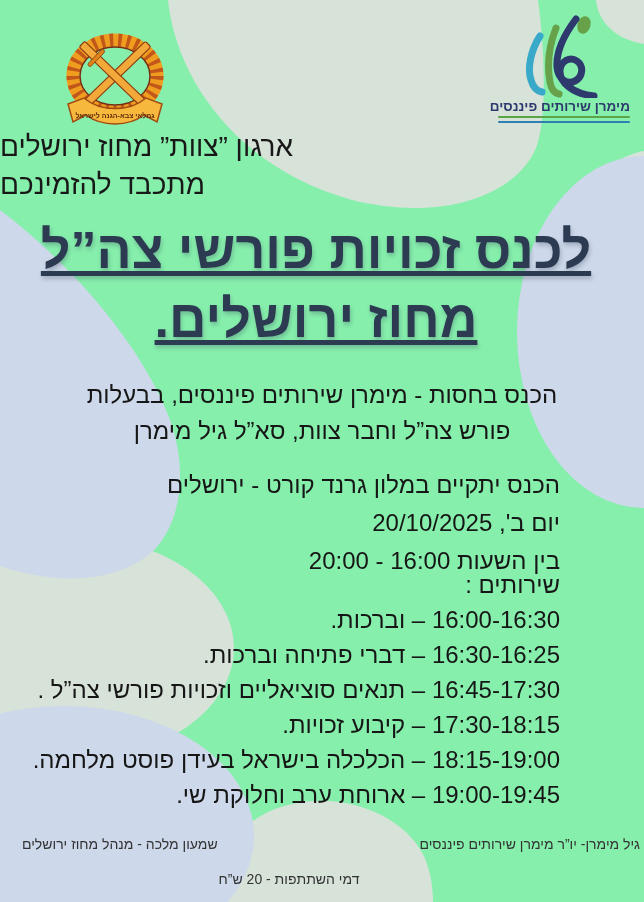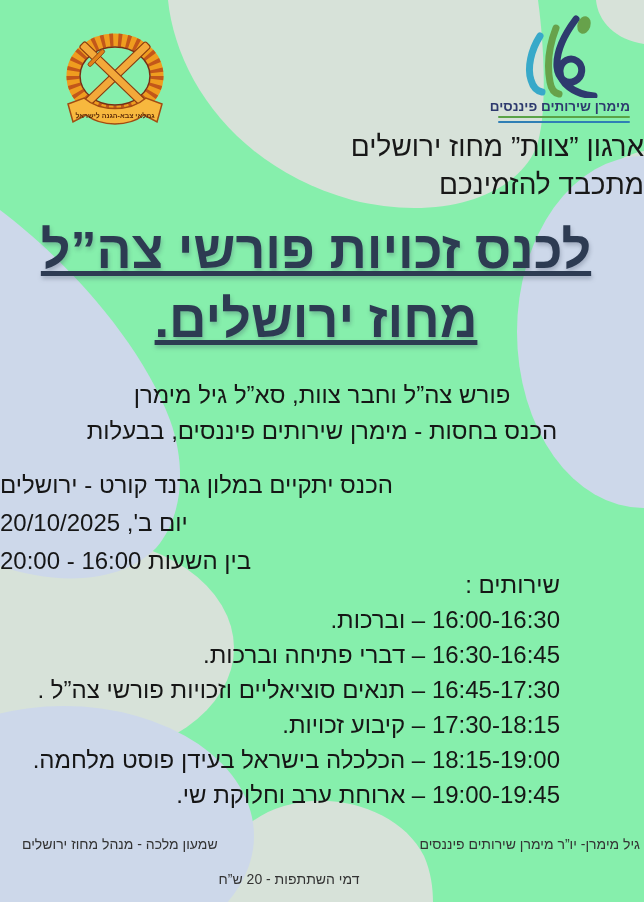--- a/index.html
+++ b/index.html
@@ -4,28 +4,28 @@
 <style>
   html,body{margin:0;padding:0;background:#ffffff;}
   .poster{
     position:relative;width:644px;height:902px;overflow:hidden;
     background:#86efac;direction:rtl;
     font-family:"Liberation Sans","DejaVu Sans",sans-serif;color:#1c1c1c;
   }
   .blobs{position:absolute;inset:0;z-index:0;}
   .content{position:absolute;inset:0;z-index:1;}
 
-  .intro{position:absolute;top:128px;left:0;right:0;text-align:right;
+  .intro{position:absolute;top:128px;left:0;right:0;text-align:left;
          font-size:28px;line-height:38px;color:#181818;}
   .title{position:absolute;top:216px;left:0;right:12px;text-align:center;
          font-size:52px;font-weight:700;color:#2d3b52;line-height:69px;
          text-shadow:1px 3px 4px rgba(45,59,82,0.28);text-decoration:underline;}
   .sponsor{position:absolute;top:377px;left:0;right:0;text-align:center;
          font-size:24px;line-height:36px;color:#161616;}
-  .details{position:absolute;top:466px;left:0;width:560px;text-align:left;
+  .details{position:absolute;top:466px;left:0;width:560px;text-align:right;
          font-size:24px;line-height:38px;color:#161616;}
   .agenda-heading{position:absolute;top:571px;right:84px;font-size:24px;color:#161616;}
   .agenda{position:absolute;top:602px;right:84px;text-align:right;
          font-size:24px;line-height:35px;color:#161616;}
   .agenda .row{white-space:nowrap;}
   .footer-left{position:absolute;top:836px;left:22px;font-size:14px;color:#333;}
   .footer-right{position:absolute;top:836px;right:4px;font-size:14px;color:#333;}
   .fee{position:absolute;top:871px;left:0;width:578px;text-align:center;
        font-size:14px;color:#333;}
 
@@ -90,37 +90,37 @@
       <div>ארגון ”צוות”  מחוז ירושלים</div>
       <div>מתכבד להזמינכם</div>
     </div>
 
     <div class="title">
       <div>לכנס זכויות פורשי צה”ל</div>
       <div>מחוז ירושלים.</div>
     </div>
 
     <div class="sponsor">
+      <div>הכנס בחסות - מימרן שירותים פיננסים, בבעלות</div>
       <div>פורש צה”ל וחבר צוות, סא”ל גיל מימרן</div>
-      <div>הכנס בחסות - מימרן שירותים פיננסים, בבעלות</div>
     </div>
 
     <div class="details">
       <div>הכנס יתקיים במלון גרנד קורט - ירושלים</div>
       <div>יום ב', 20/10/2025</div>
       <div>בין השעות 16:00 - 20:00</div>
     </div>
 
     <div class="agenda-heading">שירותים :</div>
     <div class="agenda">
       <div class="row">
         <span>16:00-16:30</span><span> – </span><span>וברכות.</span>
       </div>
       <div class="row">
-        <span>16:30-16:45</span><span> – </span><span>דברי פתיחה וברכות.</span>
+        <span>16:30-16:25</span><span> – </span><span>דברי פתיחה וברכות.</span>
       </div>
       <div class="row">
         <span>16:45-17:30</span><span> – </span><span>תנאים סוציאליים וזכויות פורשי צה”ל .</span>
       </div>
       <div class="row">
         <span>17:30-18:15</span><span> – </span><span>קיבוע זכויות.</span>
       </div>
       <div class="row">
         <span>18:15-19:00</span><span> – </span><span>הכלכלה בישראל בעידן פוסט מלחמה.</span>
       </div>

